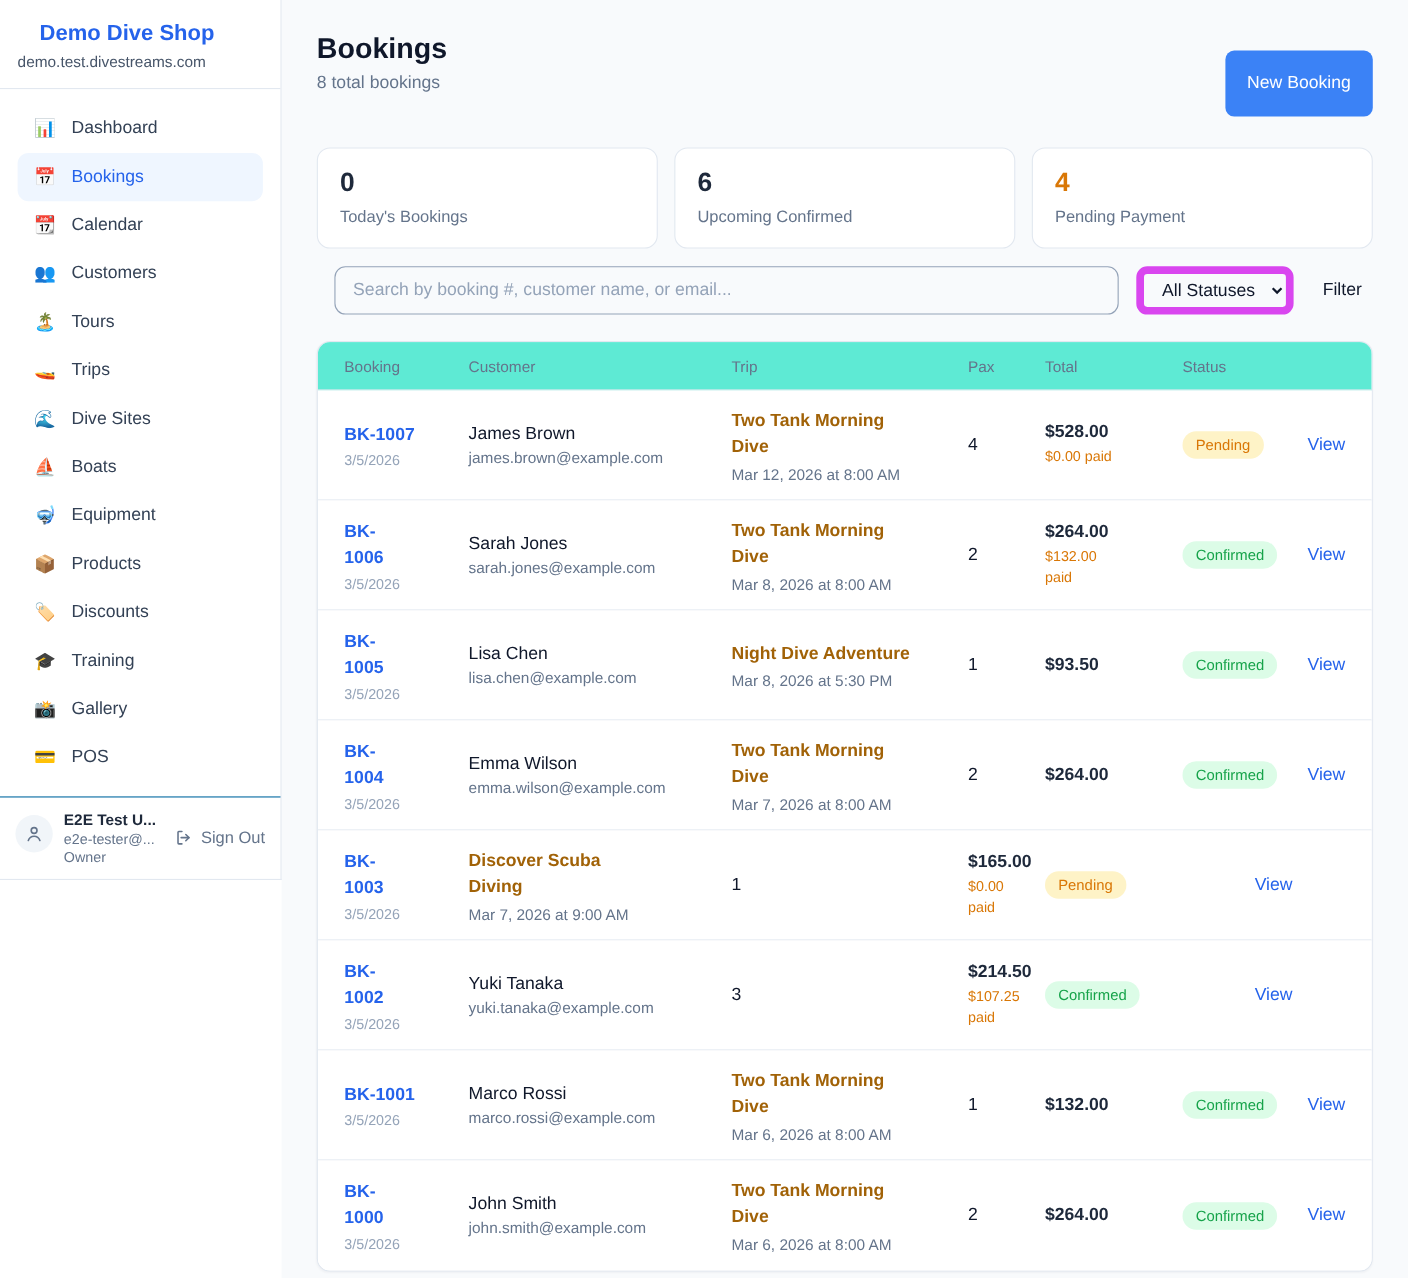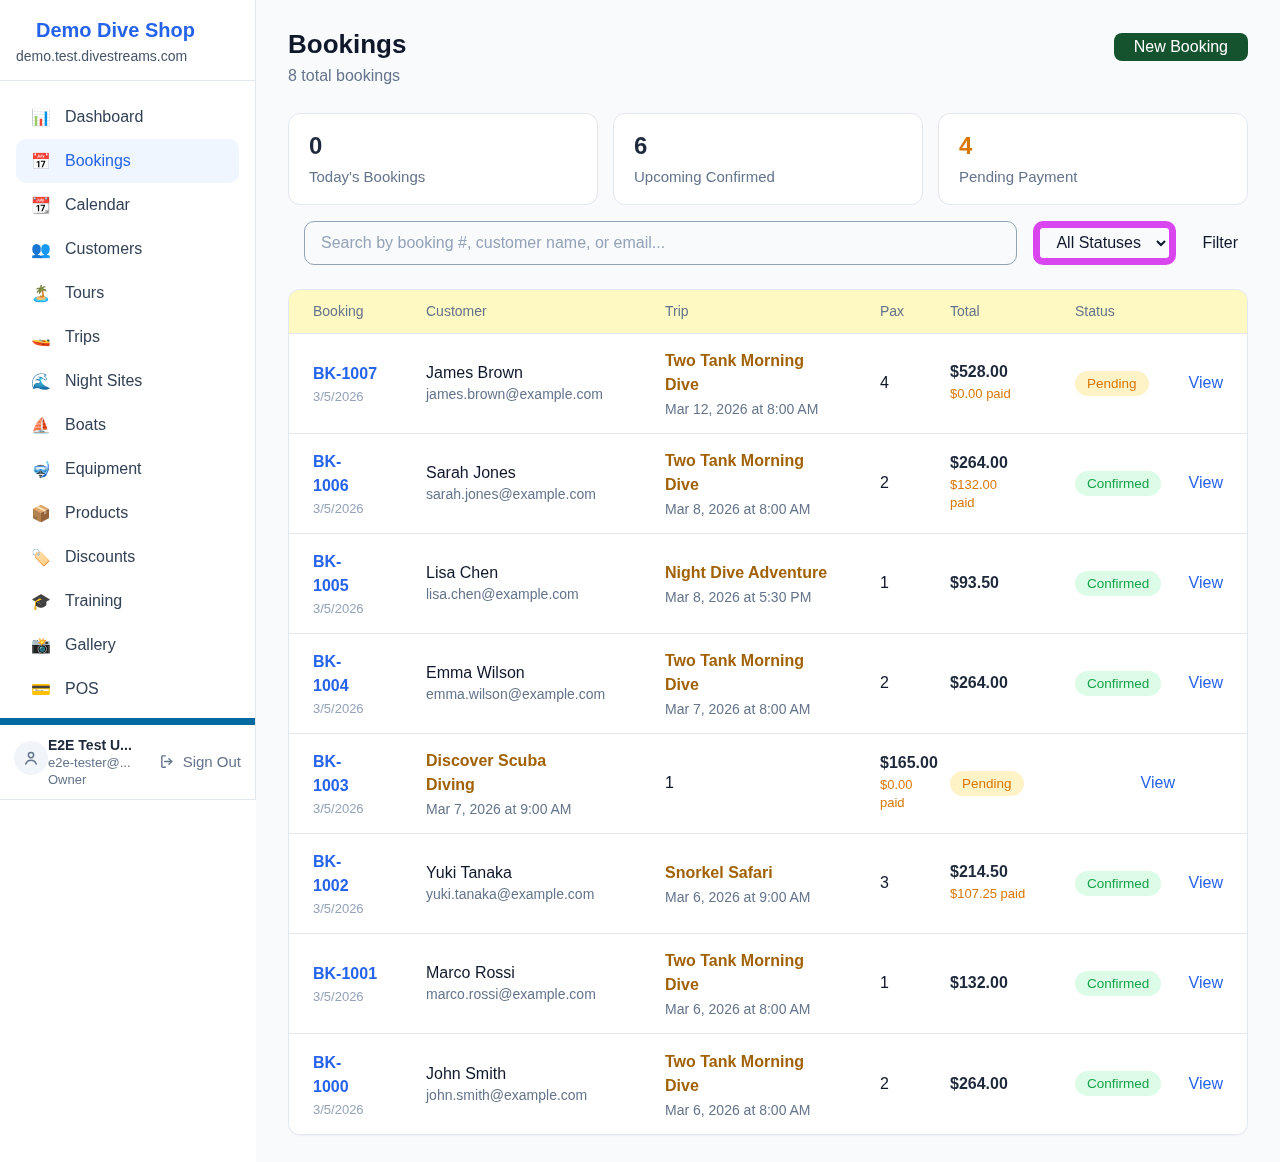--- a/index.html
+++ b/index.html
@@ -21,22 +21,22 @@
   .shop-domain { font-size:14px; color:#475569; margin-top:6px; }
   .nav { flex:1; padding:14px 8px; overflow:hidden; }
   .nav-item {
     display:flex; align-items:center; gap:13px;
     margin:0 8px; padding:10px 14px; border-radius:10px;
     font-size:16px; color:#334155; cursor:pointer; height:44px;
   }
   .nav-item.active { background:#eff6ff; color:#2563eb; font-weight:500; }
   .nav-icon { width:22px; text-align:center; font-size:16px; flex:none; }
   .sidebar-footer {
-    border-top:7px solid #0369a1; padding:12px 14px;
-    display:flex; align-items:flex-start; 
+    border-top:1px solid #0369a1; padding:12px 14px;
+    display:flex; align-items:flex-start; gap:10px;
   }
   .avatar {
     width:34px; height:34px; border-radius:50%; background:#f1f5f9; flex:none;
     display:flex; align-items:center; justify-content:center; margin-top:4px;
   }
   .user-block { flex:1; min-width:0; }
   .user-name { font-size:14px; font-weight:bold; color:#1e293b; white-space:nowrap; }
   .user-email { font-size:13px; color:#64748b; margin-top:2px; white-space:nowrap; }
   .user-role { font-size:13px; color:#64748b; margin-top:2px; }
   .signout {
@@ -47,23 +47,23 @@
 
   
   .main {
     margin-left:256px; min-height:1162px; background:#f8fafc;
     padding:30px 32px 34px;
   }
   .page-header { display:flex; align-items:flex-start; justify-content:space-between; }
   .page-title { font-size:26px; font-weight:bold; color:#0f172a; line-height:1.15; }
   .page-subtitle { font-size:16px; color:#64748b; margin-top:7px; }
   .btn-primary {
-    background:#14532d; color:#ffffff; border:none; border-radius:8px;
-    font-size:16px; font-weight:500; padding:5px 20px; cursor:pointer;
-    font-family:inherit; margin-top:3px;
+    background:#3b82f6; color:#ffffff; border:none; border-radius:8px;
+    font-size:16px; font-weight:500; padding:21px 20px; cursor:pointer;
+    font-family:inherit; margin-top:16px;
   }
 
   
   .stats { display:flex; gap:15px; margin-top:28px; }
   .stat-card {
     flex:1; background:#ffffff; border:1px solid #e2e8f0; border-radius:12px;
     padding:18px 20px; height:92px;
   }
   .stat-value { font-size:24px; font-weight:bold; color:#1e293b; }
   .stat-value.accent { color:#d97706; }
@@ -91,21 +91,21 @@
   .table-card {
     margin-top:24px; background:#ffffff; border:1px solid #e2e8f0;
     border-radius:12px; overflow:hidden; box-shadow:0 1px 2px rgba(15,23,42,.04);
   }
   .t-head, .t-row {
     display:grid;
     grid-template-columns:113px 239px 215px 70px 125px 100px 1fr;
     padding:0 24px; align-items:center;
   }
   .t-head {
-    height:44px; background:#fef9c3; border-bottom:1px solid #e2e8f0;
+    height:44px; background:#5eead4; border-bottom:1px solid #e2e8f0;
     color:#64748b; font-size:14px; font-weight:500;
   }
   .t-row { min-height:100px; border-bottom:1px solid #e2e8f0; background:#ffffff; }
   .t-row:last-child { border-bottom:none; }
   .cell { padding-right:12px; }
   .bk-id { color:#2563eb; font-weight:600; font-size:16px; white-space:pre-line; line-height:1.5; cursor:pointer; }
   .bk-date { color:#94a3b8; font-size:13px; margin-top:3px; }
   .c-name { font-size:16px; color:#0f172a; }
   .c-email { font-size:14px; color:#64748b; margin-top:4px; }
   .trip-name { font-size:16px; font-weight:600; color:#a16207; white-space:pre-line; line-height:1.5; }
@@ -158,21 +158,21 @@
       <span>Tours</span>
     </div>
 
     <div class="nav-item">
       <span class="nav-icon">🚤</span>
       <span>Trips</span>
     </div>
 
     <div class="nav-item">
       <span class="nav-icon">🌊</span>
-      <span>Night Sites</span>
+      <span>Dive Sites</span>
     </div>
 
     <div class="nav-item">
       <span class="nav-icon">⛵</span>
       <span>Boats</span>
     </div>
 
     <div class="nav-item">
       <span class="nav-icon">🤿</span>
       <span>Equipment</span>
@@ -400,24 +400,20 @@
     <div class="t-row">
       <div class="cell">
         <div class="bk-id">BK-
 1002</div>
         <div class="bk-date">3/5/2026</div>
       </div>
       <div class="cell">
         <div class="c-name">Yuki Tanaka</div>
         <div class="c-email">yuki.tanaka@example.com</div>
       </div>
-      <div class="cell">
-        <div class="trip-name">Snorkel Safari</div>
-        <div class="trip-date">Mar 6, 2026 at 9:00 AM</div>
-      </div>
       <div class="cell pax-cell">3</div>
       <div class="cell">
         <div class="total-amt">$214.50</div>
         <div class="paid-amt">$107.25 paid</div>
       </div>
       <div class="cell">
         <span class="badge confirmed">Confirmed</span>
       </div>
       <a class="view-link">View</a>
     </div>

